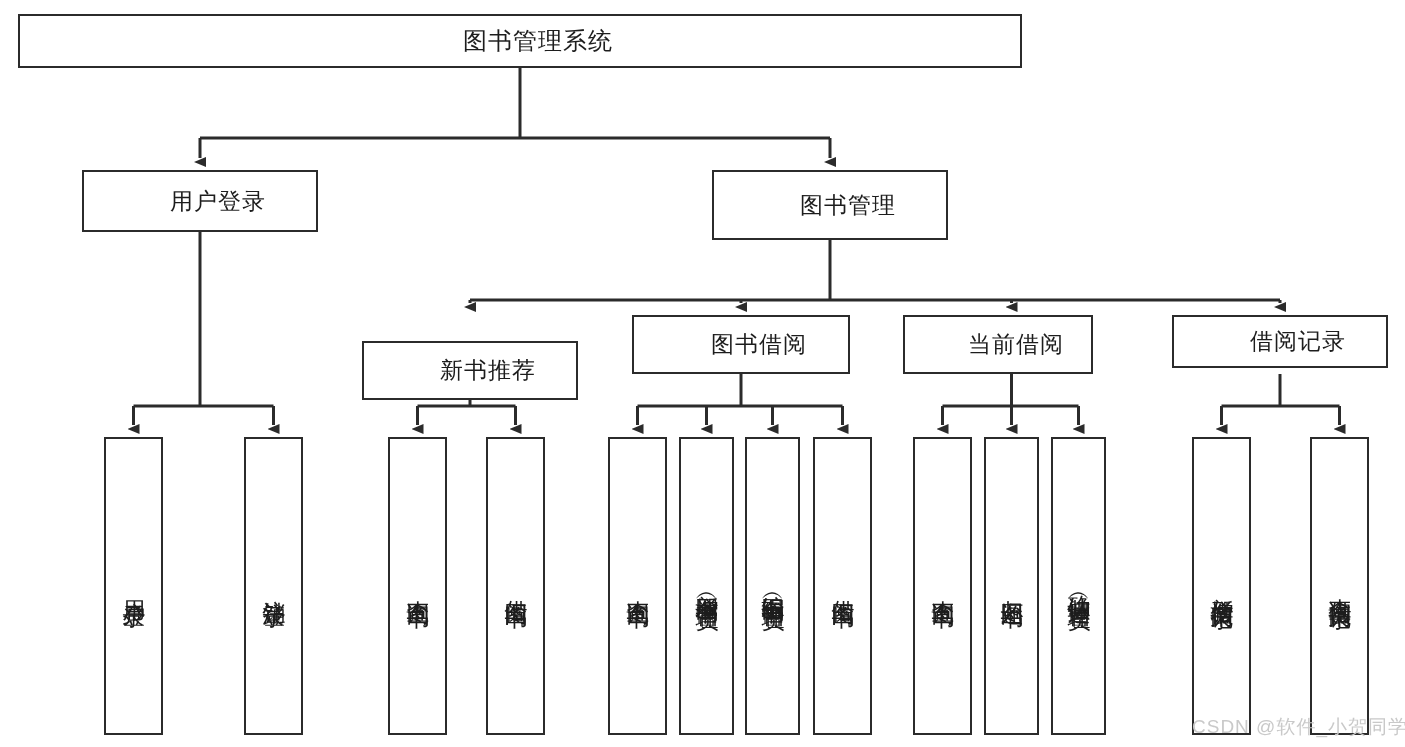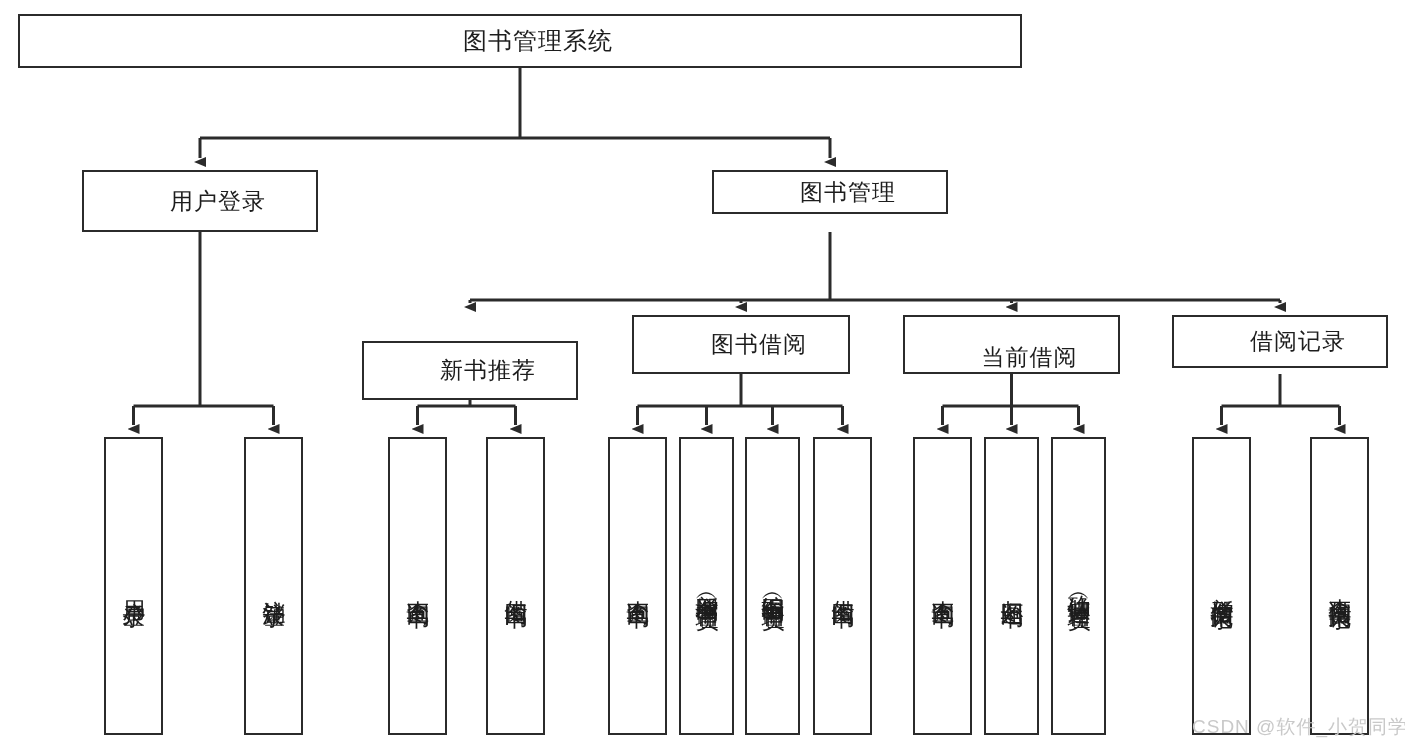--- a/index.html
+++ b/index.html
@@ -115,30 +115,30 @@
         <line x1="1339.5" y1="406" x2="1339.5" y2="425" marker-end="url(#arrow)"></line>
       </g>
   </svg>
   <div id="node-layer">
       <div class="node horiz root" style="left: 18px; top: 14px; width: 1004px; height: 54px;">
         <span class="lbl">图书管理系统</span>
       </div>
       <div class="node horiz" style="left: 82px; top: 170px; width: 236px; height: 62px;">
         <span class="lbl">用户登录</span>
       </div>
-      <div class="node horiz" style="left: 712px; top: 170px; width: 236px; height: 44px;">
+      <div class="node horiz" style="left: 712px; top: 170px; width: 236px; height: 70px;">
         <span class="lbl">图书管理</span>
       </div>
       <div class="node horiz" style="left: 362px; top: 315px; width: 216px; height: 59px; margin-top: 26px;">
         <span class="lbl">新书推荐</span>
       </div>
       <div class="node horiz" style="left: 632px; top: 315px; width: 218px; height: 59px;">
         <span class="lbl">图书借阅</span>
       </div>
-      <div class="node horiz" style="left: 903px; top: 315px; width: 217px; height: 59px; align-items: flex-end;">
+      <div class="node horiz" style="left: 903px; top: 315px; width: 190px; height: 59px;">
         <span class="lbl">当前借阅</span>
       </div>
       <div class="node horiz" style="left: 1172px; top: 315px; width: 216px; height: 53px;">
         <span class="lbl">借阅记录</span>
       </div>
       <div class="node leaf" style="left: 104px; top: 437px; width: 59px; height: 298px;">
         <span class="lbl">用户登录</span>
       </div>
       <div class="node leaf" style="left: 244px; top: 437px; width: 59px; height: 298px;">
         <span class="lbl">注销登录</span>

